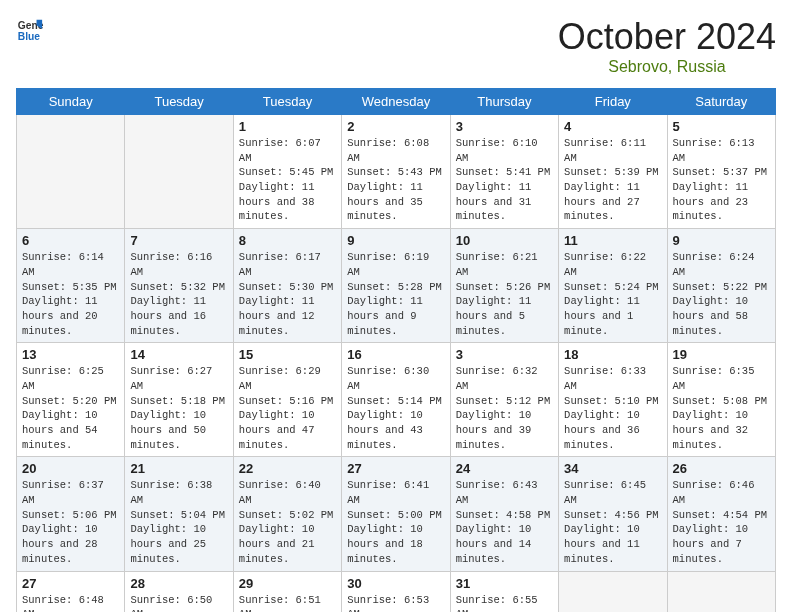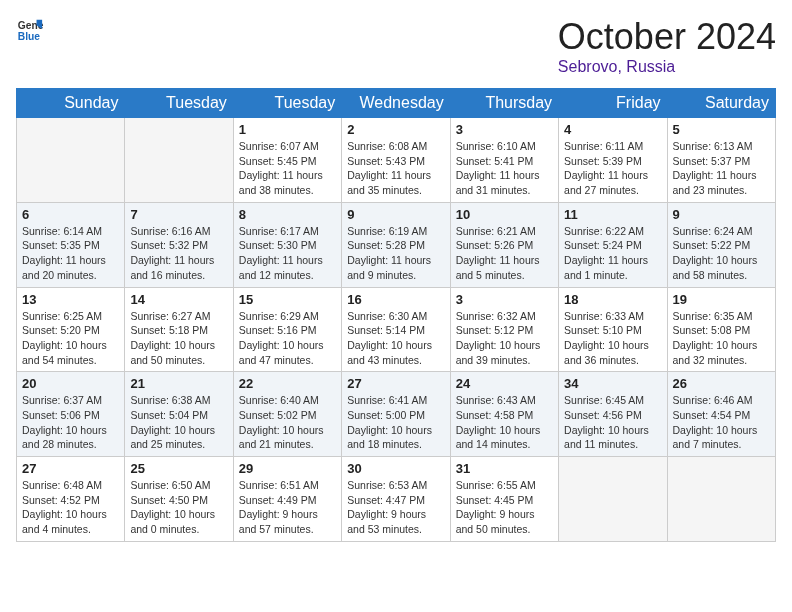--- a/index.html
+++ b/index.html
@@ -19,42 +19,42 @@
     .logo {
       display: flex;
       align-items: center;
       gap: 4px;
     }
     .logo-icon {
       width: 28px;
       height: 28px;
     }
     .title-block {
-      text-align: left;
+      text-align: center;
     }
     .month-title {
       font-size: 36px;
       font-weight: normal;
       color: #222;
     }
     .location-title {
       font-size: 16px;
-      color: #4c1d95;
+      color: #4d7c0f;
     }
     .calendar {
       width: 100%;
       border-collapse: collapse;
       font-size: 11px;
     }
     .calendar th {
       background: #2a7ac7;
       color: #fff;
       padding: 5px 6px;
-      text-align: right;
-      font-size: 16px;
+      text-align: center;
+      font-size: 13px;
       font-weight: normal;
       border: 1px solid #2a7ac7;
     }
     .calendar td {
       border: 1px solid #ccc;
       vertical-align: top;
       padding: 4px 5px;
       width: 108px;
       min-height: 80px;
       background: #fff;
@@ -66,20 +66,21 @@
       font-size: 13px;
       font-weight: bold;
       color: #222;
       display: block;
       margin-bottom: 2px;
     }
     .day-info {
       color: #333;
       font-size: 10.5px;
       line-height: 1.4;
+      font-family: Liberation Mono, monospace;
     }
     .row-shaded td {
       background: #f0f4f8;
     }
   </style>
 </head>
 <body>
 
 <div class="header">
   <div class="logo">
@@ -221,21 +222,21 @@
           <span class="day-num">26</span>
           <div class="day-info">Sunrise: 6:46 AM<br>Sunset: 4:54 PM<br>Daylight: 10 hours and 7 minutes.</div>
         </td>
       </tr>
       <tr>
         <td>
           <span class="day-num">27</span>
           <div class="day-info">Sunrise: 6:48 AM<br>Sunset: 4:52 PM<br>Daylight: 10 hours and 4 minutes.</div>
         </td>
         <td>
-          <span class="day-num">25</span>
+          <span class="day-num">28</span>
           <div class="day-info">Sunrise: 6:50 AM<br>Sunset: 4:50 PM<br>Daylight: 10 hours and 0 minutes.</div>
         </td>
         <td>
           <span class="day-num">29</span>
           <div class="day-info">Sunrise: 6:51 AM<br>Sunset: 4:49 PM<br>Daylight: 9 hours and 57 minutes.</div>
         </td>
         <td>
           <span class="day-num">30</span>
           <div class="day-info">Sunrise: 6:53 AM<br>Sunset: 4:47 PM<br>Daylight: 9 hours and 53 minutes.</div>
         </td>

